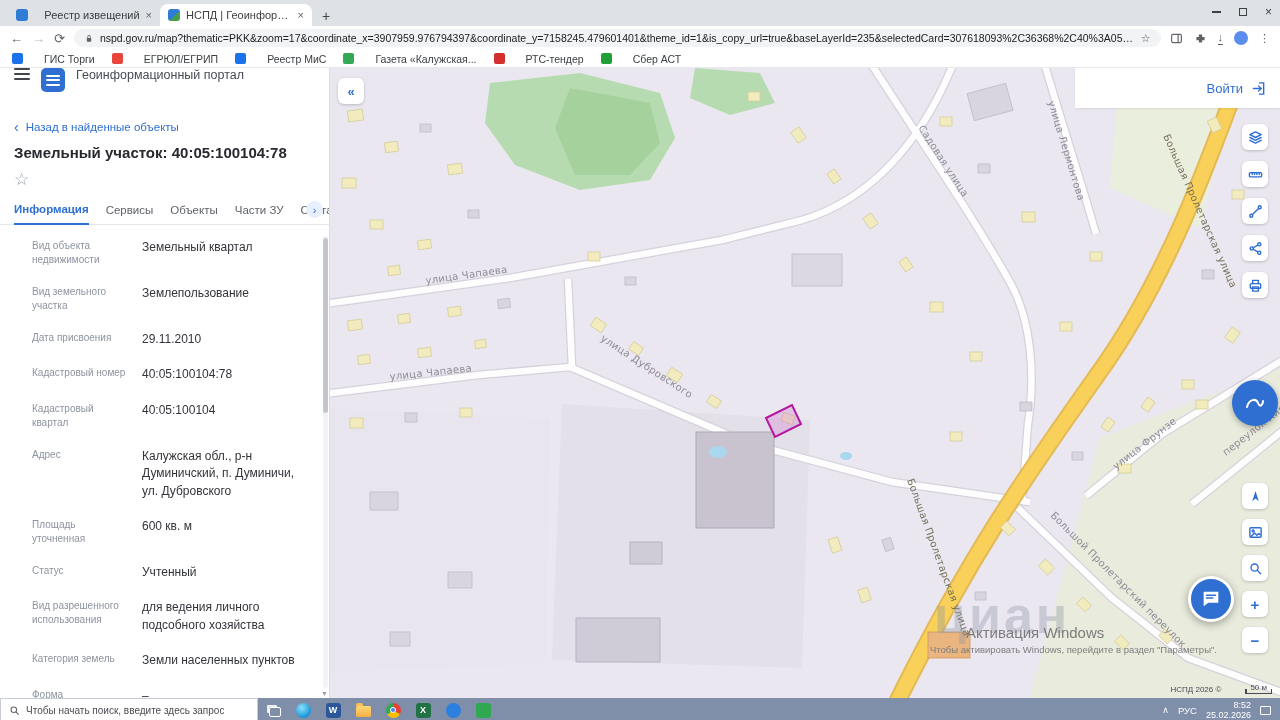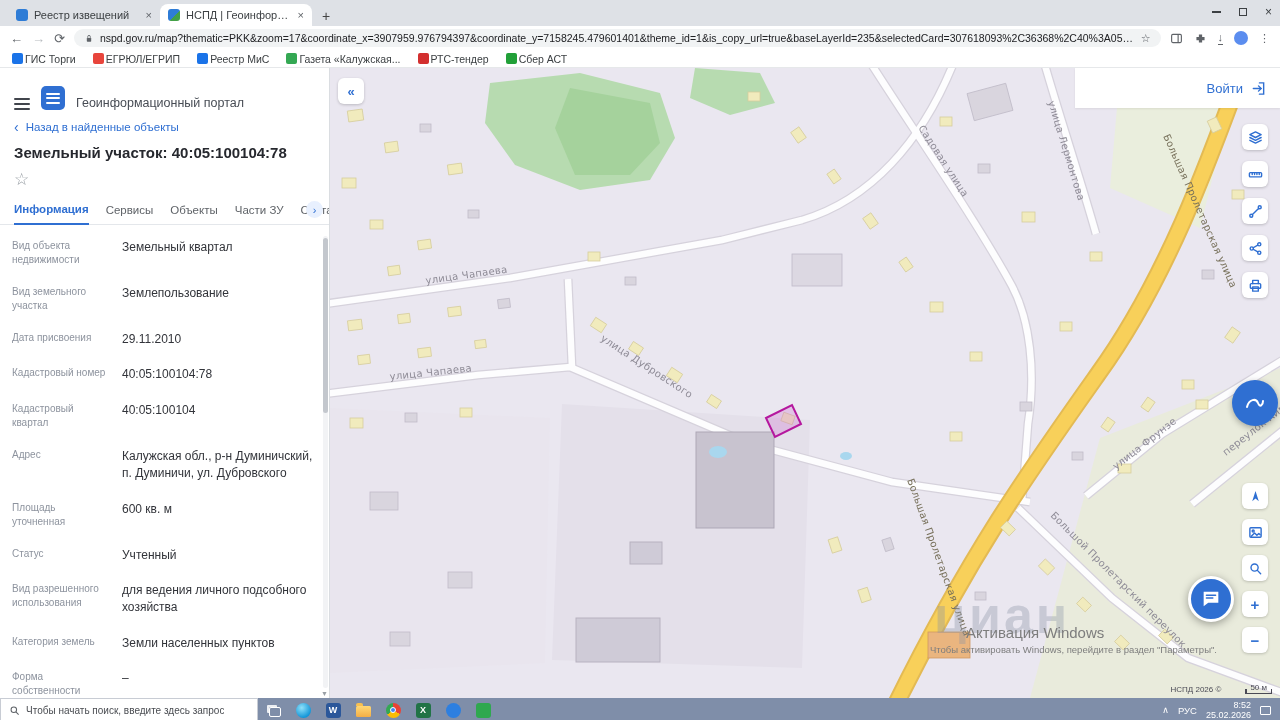--- a/index.html
+++ b/index.html
@@ -7,65 +7,65 @@
   body { width:1280px; height:720px; overflow:hidden; background:#fff;
          font-family:"Liberation Sans","DejaVu Sans",sans-serif; }
 
   
   .chrome-tabs { height:26px; background:#dee1e6; display:flex; align-items:flex-end; padding:4px 8px 0; position:relative; }
   .tab { height:22px; width:152px; display:flex; align-items:center; gap:6px; padding:0 8px; font-size:11px; color:#3c4043; border-radius:8px 8px 0 0; }
   .tab.active { background:#fff; }
   .favicon { width:12px; height:12px; border-radius:3px; flex:none; }
   .fav-blue { background:#2e7cd6; }
   .fav-nspd { background:linear-gradient(135deg,#2e7cd6 55%,#43a047 55%); }
-  .tab-title { white-space:nowrap; overflow:hidden; text-overflow:ellipsis; flex:1; }
+  .tab-title { white-space:nowrap; overflow:hidden; text-overflow:ellipsis; flex:1;text-align:right; }
   .tab-close { font-size:11px; color:#5f6368; flex:none; }
   .newtab { width:20px; height:20px; font-size:14px; color:#444; display:flex; align-items:center; justify-content:center; margin-left:4px; }
   .win-controls { position:absolute; right:8px; top:0; height:24px; display:flex; gap:18px; align-items:center; color:#3c4043; }
   .wc-min { width:9px; height:1.5px; background:#3c4043; }
   .wc-max { width:8px; height:8px; border:1.2px solid #3c4043; }
   .wc-close { font-size:12px; line-height:1; }
 
   .chrome-toolbar { height:24px; background:#fff; display:flex; align-items:center; gap:9px; padding:0 10px; }
   .nav-ic { color:#5f6368; font-size:13px; line-height:1; }
   .nav-ic.dis { color:#b8bcc0; }
   .addr { flex:1; height:18px; background:#f1f3f4; border-radius:10px; display:flex; align-items:center; gap:6px; padding:0 10px; min-width:0; }
   .addr svg { flex:none; }
   .addr-url { font-size:10.5px; color:#202124; white-space:nowrap; overflow:hidden; text-overflow:ellipsis; flex:1; }
   .addr-star { color:#5f6368; font-size:11px; flex:none; }
   .tbr { display:flex; align-items:center; gap:11px; }
   .dl { font-size:11px; color:#5f6368; border-bottom:1.3px solid #5f6368; line-height:1; padding-bottom:1px; }
   .avatar { width:14px; height:14px; border-radius:50%; background:#5b8def; }
   .kebab { color:#5f6368; font-size:11px; }
 
   .chrome-bookmarks { height:18px; background:#fff; display:flex; align-items:center; gap:17px; padding:0 12px; border-bottom:1px solid #e6e8ea; }
-  .bm { display:flex; align-items:center; gap:2px; font-size:10.5px; color:#3c4043; white-space:nowrap; }
+  .bm { display:flex; align-items:center; gap:21px; font-size:10.5px; color:#3c4043; white-space:nowrap; }
   .bm-ico { width:11px; height:11px; border-radius:2px; background:#999; flex:none; }
 
   
   .content { display:flex; height:630px; }
   .panel { width:330px; flex:none; background:#fff; border-right:1px solid #dadde1; position:relative; overflow:hidden; }
-  .panel-header { height:42px; display:flex; align-items:flex-end; gap:11px; padding:0 14px; }
+  .panel-header { height:42px; display:flex; align-items:flex-start; gap:11px; padding:0 14px; }
   .burger { display:flex; flex-direction:column; gap:3px; width:16px; }
   .burger span { height:2px; background:#41454c; border-radius:1px; }
   .logo { width:24px; height:24px; border-radius:5px; background:var(--accent,#2f6fd2); display:flex; flex-direction:column; justify-content:center; gap:2.5px; padding:0 5px; }
   .logo i { height:2px; background:#fff; border-radius:1px; display:block; }
   .app-title { font-size:12.5px; color:#474c54; }
 
   .back { display:flex; align-items:center; gap:7px; color:var(--accent,#2f6fd2); font-size:11.5px; padding:10px 14px 0; }
   .back-chev { font-size:14px; line-height:1; }
   .obj-title { font-size:15px; font-weight:700; color:#26282e; padding:10px 14px 2px; }
   .star-row { padding:8px 14px 6px; color:#9aa0a6; font-size:17px; line-height:1; }
   .ptabs { display:flex; align-items:center; gap:17px; padding:0 14px; border-bottom:1px solid #e4e7eb; position:relative; }
   .ptab { font-size:11.5px; color:#5f6368; padding:9px 0 8px; white-space:nowrap; }
   .ptab.active { color:var(--accent,#2f6fd2); font-weight:700; border-bottom:2px solid var(--accent,#2f6fd2); margin-bottom:-1px; }
   .ptabs-more { position:absolute; right:6px; top:7px; width:17px; height:17px; border-radius:50%; background:#e8f0fe; color:var(--accent,#2f6fd2); font-size:11px; display:flex; align-items:center; justify-content:center; }
 
   .rows { padding-top:5px; }
-  .row { display:grid; grid-template-columns:96px 1fr; gap:14px; padding:9px 12px; }
+  .row { display:grid; grid-template-columns:96px 1fr; gap:14px; padding:9px 32px; }
   .lbl { font-size:10px; color:#8d939e; line-height:1.4; }
   .val { font-size:12px; color:#32343a; line-height:1.45; }
 
   .pscroll { position:absolute; right:1px; top:168px; bottom:10px; width:5px; background:#f2f3f5; border-radius:3px; }
   .pscroll-thumb { position:absolute; top:2px; left:0; width:5px; height:175px; background:#c3c7cd; border-radius:3px; }
   .pscroll-arrow { position:absolute; right:1px; bottom:1px; color:#9aa0a6; font-size:7px; }
 
   
   .map { flex:1; position:relative; overflow:hidden; background:var(--map-bg,#eae7f0); cursor:grab; }
   .map svg.base { position:absolute; inset:0; width:100%; height:100%; display:block; }

